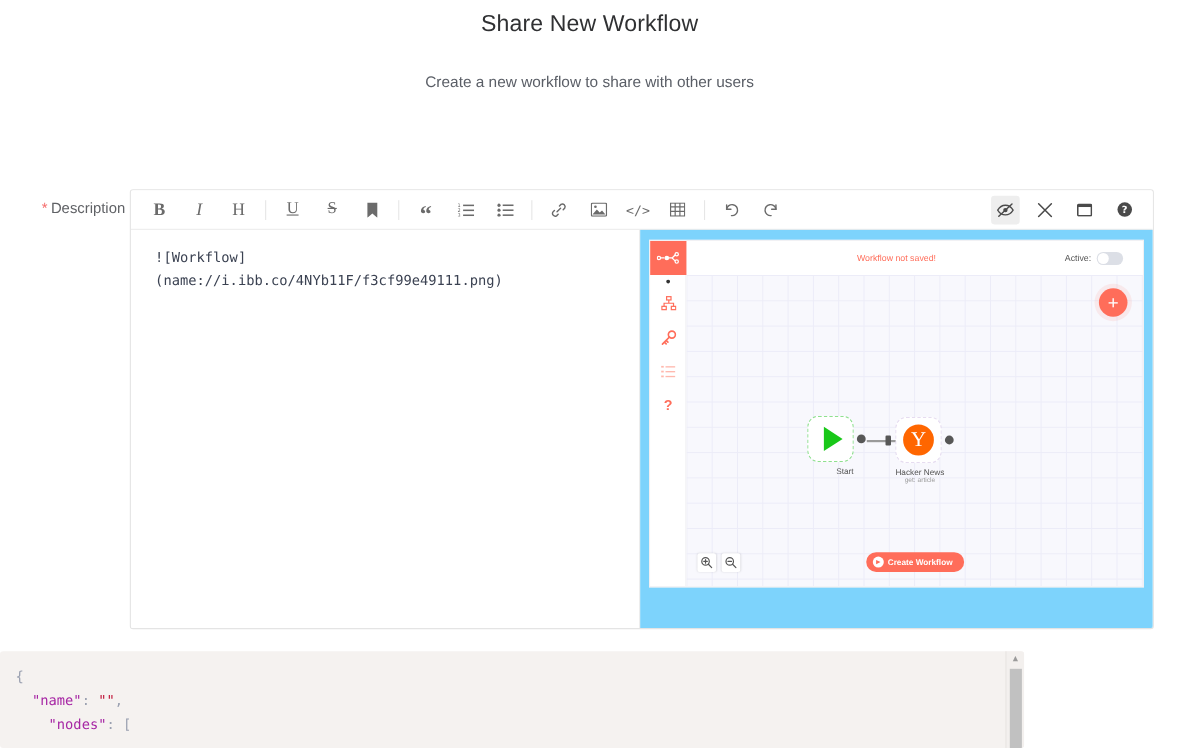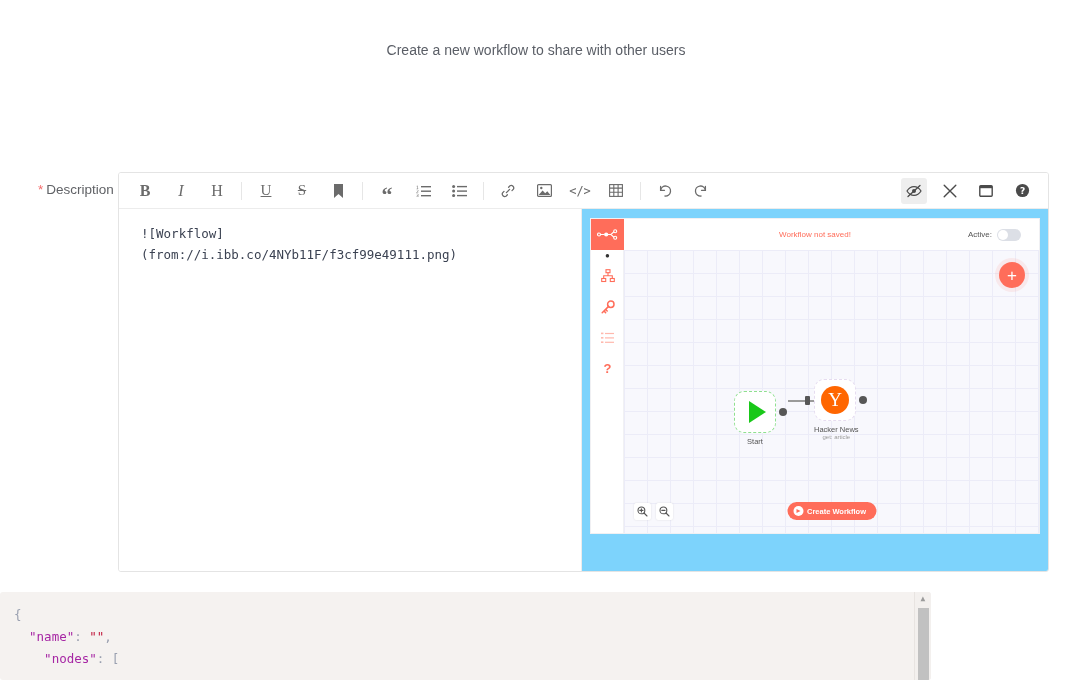--- a/index.html
+++ b/index.html
@@ -229,20 +229,21 @@
     position: absolute; top: 16px; left: 3px; width: 11px; bottom: 0;
     background: #c1c1c1; border-radius: 0;
   }
 </style>
 </head>
 <body>
 
 <div class="page">
 
   <div class="header">
+    <h1 class="page-title">Share New Workflow</h1>
     <p class="page-subtitle">Create a new workflow to share with other users</p>
   </div>
 
 
   <div class="form-row" id="row-desc">
     <div class="field-label">
       <span class="req-star">*</span><span>Description</span>
     </div>
 
     <div class="md-editor">
@@ -350,21 +351,21 @@
         <div class="tb-btn">
           <svg width="15" height="15" viewBox="0 0 15 15">
             <circle cx="7.5" cy="7.5" r="6.6" fill="#4a4a4a"></circle>
             <text x="7.5" y="11" font-size="9" font-weight="bold" fill="#fff" text-anchor="middle" font-family="DejaVu Sans">?</text>
             </svg>
         </div>
       </div>
 
       <div class="md-body">
         <div class="md-text"><span>![Workflow]</span>
-<span>(from://i.ibb.co/4NYb11F/f3cf99e49111.png)</span></div>
+<span>(name://i.ibb.co/4NYb11F/f3cf99e49111.png)</span></div>
 
         <div class="md-preview">
 
           <div class="n8n">
 
             <div class="n8n-top">
               <div class="n8n-notsaved">Workflow not saved!</div>
               <div class="n8n-active">
                 <span class="n8n-active-label">Active:</span>
                 <span class="toggle-track">
@@ -418,21 +419,21 @@
             </div>
 
             <div class="n8n-canvas">
 
               <div class="n8n-add">
                 <span>+</span>
               </div>
 
               <div class="node-link" style="left:164px;top:150px;width:36px;"></div>
 
-              <div class="node-wrap" style="left:110px;top:141px;">
+              <div class="node-wrap" style="left:110px;top:128px;text-align:right;">
                 <div class="node-box start">
                   <div class="play-tri"></div>
                   <span class="node-dot out"></span>
                 </div>
                 <div class="node-label">Start</div>
               </div>
 
               <div class="node-wrap" style="left:190px;top:129px;">
                 <div class="node-box hn">
                   <span class="node-in-bar"></span>

